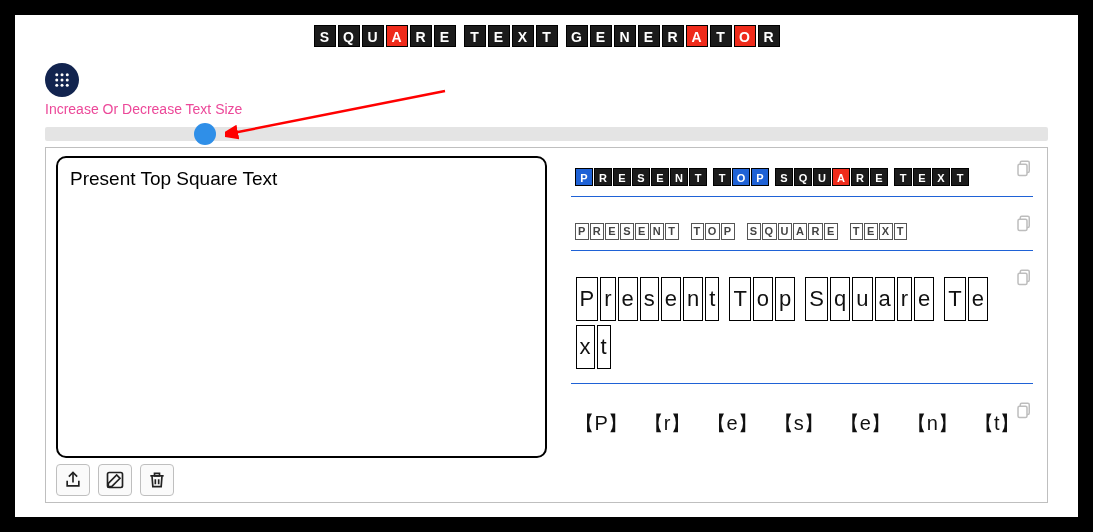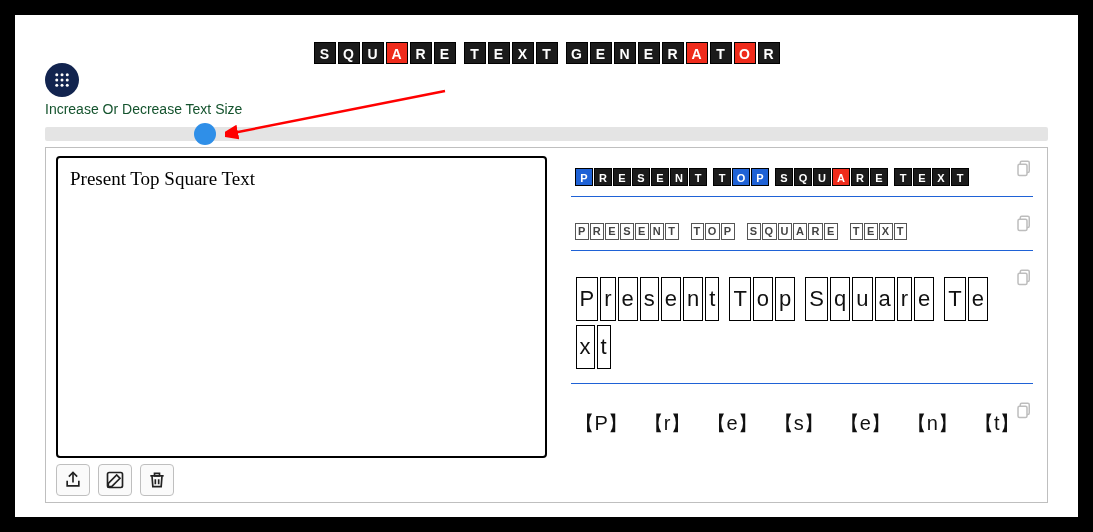--- a/index.html
+++ b/index.html
@@ -7,21 +7,21 @@
   body {
     font-family: Arial, Helvetica, sans-serif;
     background: #000;
     padding: 15px;
   }
   .frame {
     background: #fff;
     width: 100%;
     height: 100%;
     position: relative;
-    padding: 27px 18px 14px 18px;
+    padding: 10px 18px 14px 18px;
   }
   .title-row {
     text-align: center;
     margin-bottom: 6px;
   }
   .sq {
     display: inline-block;
     width: 22px;
     height: 22px;
     line-height: 22px;
@@ -43,21 +43,21 @@
     border-radius: 50%;
     background: #12244f;
     display: flex; align-items: center; justify-content: center;
     cursor: pointer;
   }
   .grid-btn svg { width: 18px; height: 18px; }
   .slider-label {
     position: absolute;
     left: 30px; top: 86px;
     font-size: 14px;
-    color: #14532d;
+    color: #ec4899;
   }
   .slider-track {
     position: absolute;
     left: 30px; right: 30px; top: 112px;
     height: 14px;
     background: #e4e4e4;
     border-radius: 2px;
   }
   .slider-thumb {
     position: absolute;
@@ -85,27 +85,26 @@
   }
   .columns {
     display: flex;
     gap: 24px;
     flex: 1;
     min-height: 0;
   }
   .input-area {
     flex: 1;
     border: 2px solid #000;
-    border-radius: 4px;
+    border-radius: 10px;
     padding: 10px 12px;
     font-size: 19px;
     color: #111;
     position: relative;
     min-width: 0;
-    font-family: Liberation Serif, serif;
   }
   .input-area textarea {
     width: 100%; height: 100%;
     border: none; outline: none; resize: none;
     font: inherit;
     background: transparent;
   }
   .output-area {
     flex: 1;
     min-width: 0;

